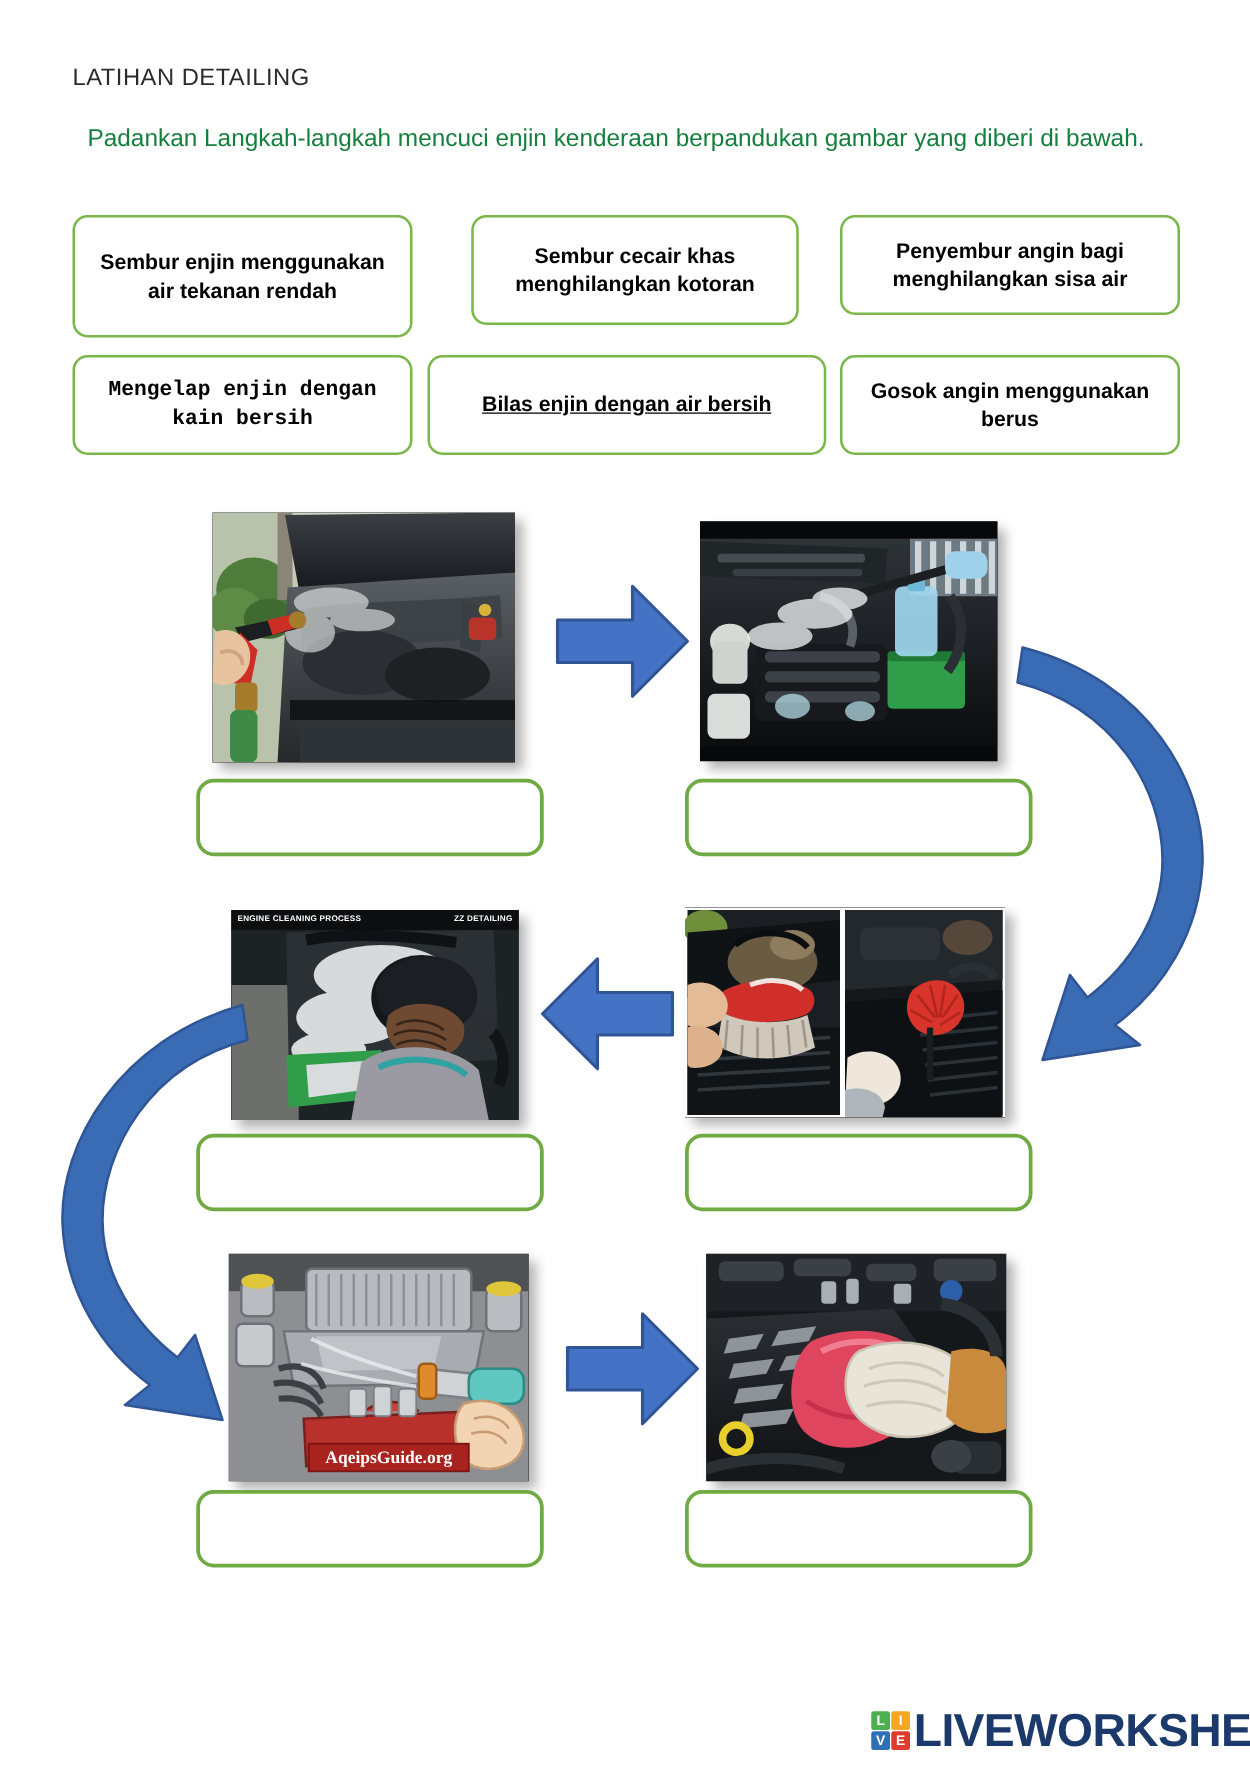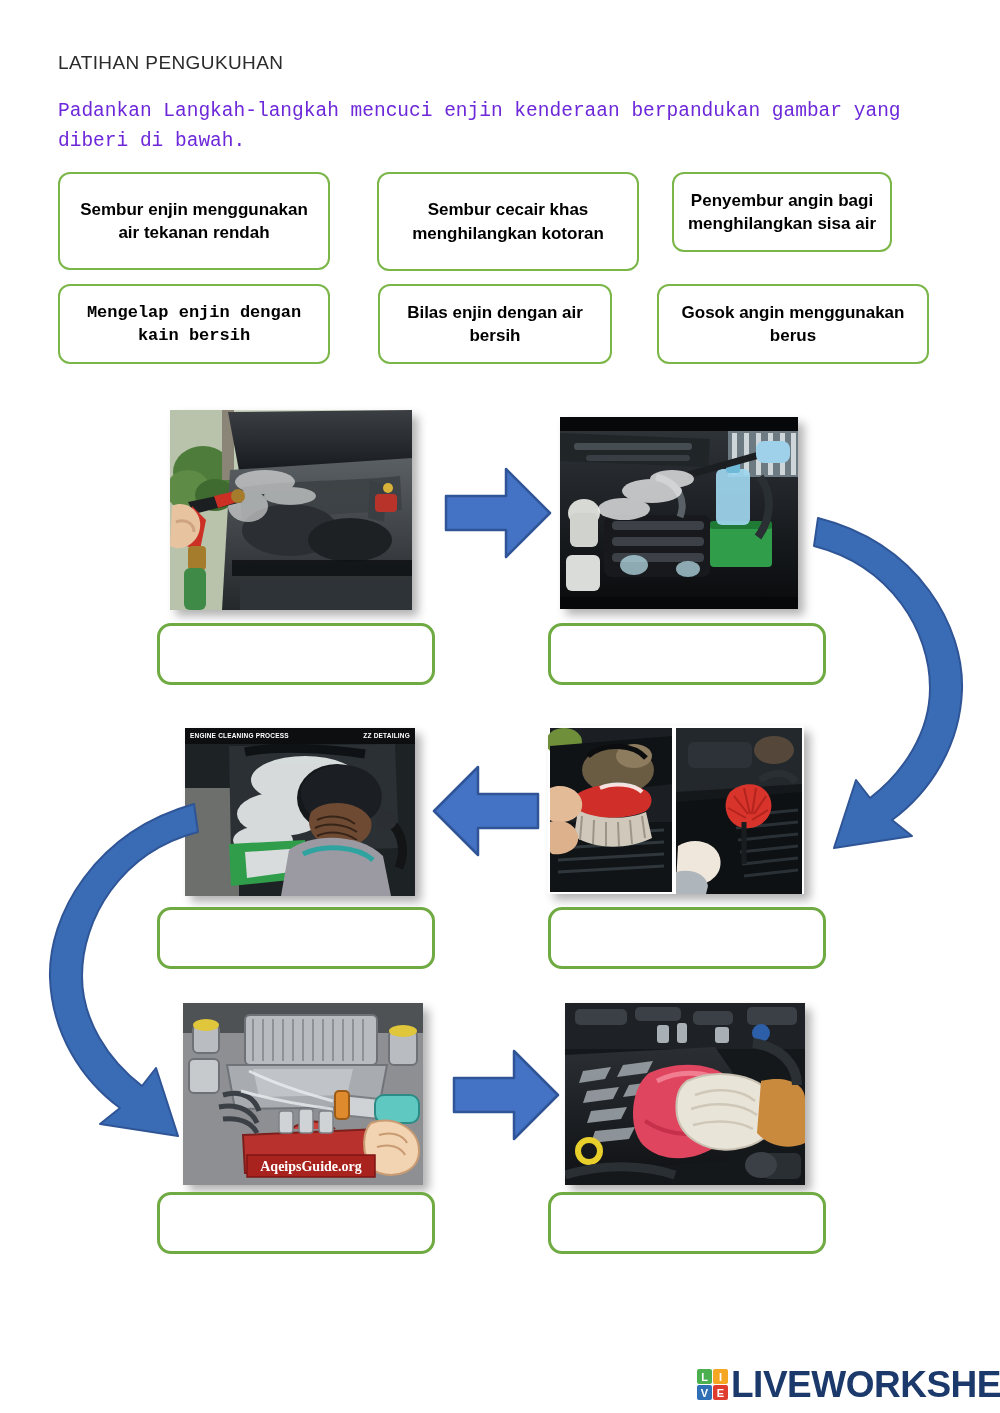--- a/index.html
+++ b/index.html
@@ -26,24 +26,23 @@
   .worksheet-title {
     font-size: 19px;
     letter-spacing: .4px;
     color: #2b2b2b;
     margin: 0 0 22px 0;
     font-weight: 400;
   }
   .instruction {
     font-size: 19.5px;
     line-height: 1.55;
-    color: #6d28d9;
-    margin: 0;
+    color: #15803d;
+    margin: 12px;
     font-weight: 400;
-    font-family: Liberation Mono, monospace;
   }
 
   
   .word-bank {
     position: absolute;
     left: 58px;
     top: 172px;
     width: 886px;
   }
   .bank-row {
@@ -64,24 +63,24 @@
     justify-content: center;
     text-align: center;
     font-weight: bold;
     font-size: 17px;
     line-height: 1.38;
     color: #000000;
     padding: 6px 10px;
     box-sizing: border-box;
   }
   .bank-r1c1 { width: 272px; height: 98px; }
-  .bank-r1c2 { width: 262px; height: 99px; }
-  .bank-r1c3 { width: 220px; height: 80px; }
+  .bank-r1c2 { width: 262px; height: 88px; }
+  .bank-r1c3 { width: 272px; height: 80px; }
   .bank-r2c1 { width: 272px; height: 80px; font-family: Liberation Mono, monospace; }
-  .bank-r2c2 { width: 234px; height: 80px; }
+  .bank-r2c2 { width: 319px; height: 80px; text-decoration: underline; }
   .bank-r2c3 { width: 272px; height: 80px; }
 
   .bank-sp-a { width: 47px; }
   .bank-sp-b { width: 33px; }
   .bank-sp-c { width: 48px; }
   .bank-sp-d { width: 45px; }
 
   .bank-row-1 { align-items: flex-start; height: 104px; }
   .bank-row-2 { align-items: flex-start; height: 86px; }
 
@@ -156,21 +155,21 @@
     color: #1b3a6b;
     letter-spacing: -.5px;
     line-height: 1;
     font-family: "Liberation Sans", sans-serif;
   }
 </style>
 </head>
 <body>
 
 <div class="page-head">
-  <div class="worksheet-title">LATIHAN PENGUKUHAN</div>
+  <div class="worksheet-title">LATIHAN DETAILING</div>
   <div class="instruction">Padankan Langkah-langkah mencuci enjin kenderaan berpandukan gambar yang diberi di bawah.</div>
 </div>
 
 <div class="word-bank">
 
   <div class="bank-row bank-row-1">
     <div class="bank-cell">
       <div class="bank-box bank-r1c1">Sembur enjin menggunakan air tekanan rendah</div>
     </div>
     <div class="bank-sp-a"></div>

